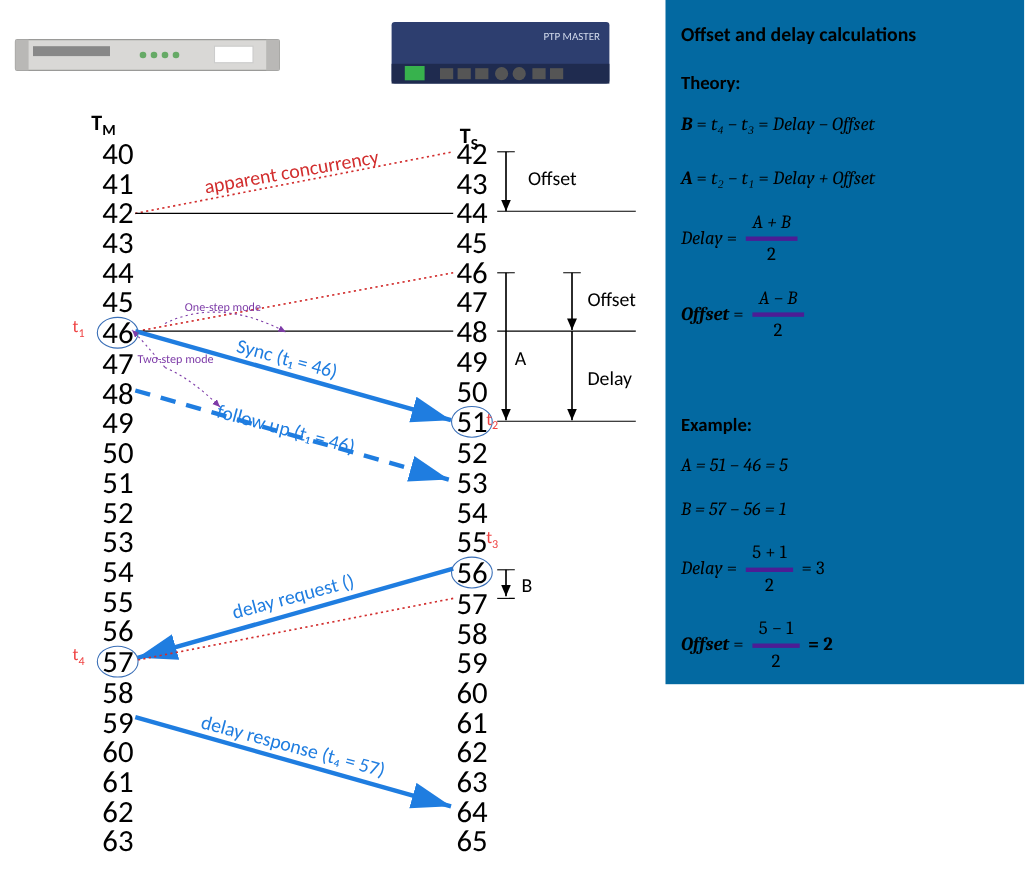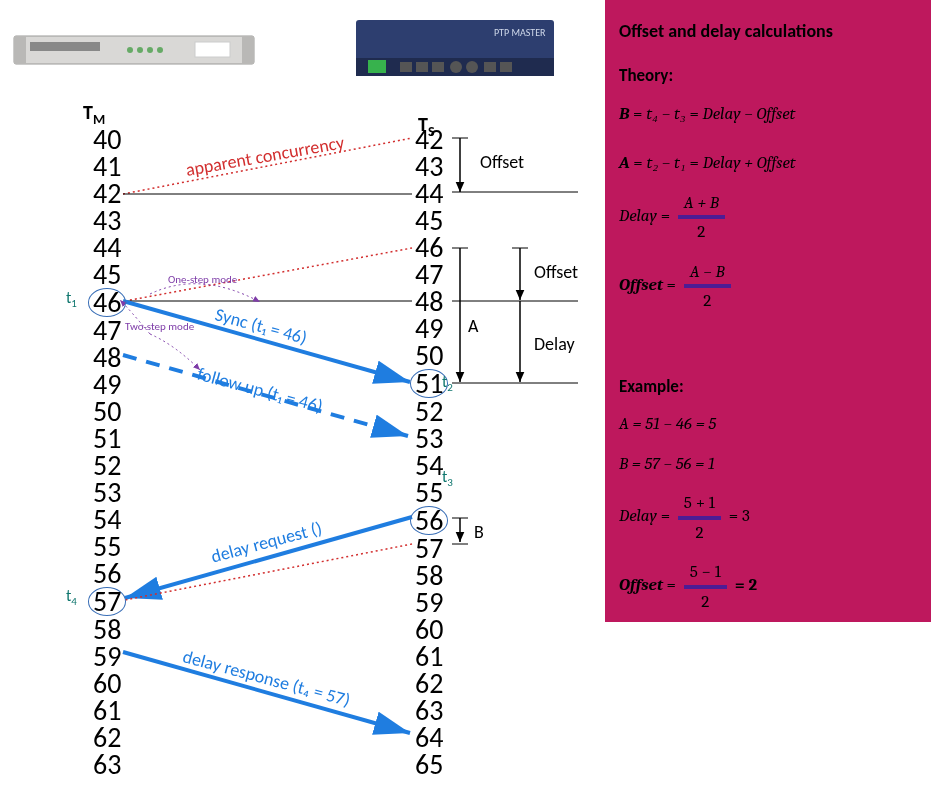--- a/index.html
+++ b/index.html
@@ -40,42 +40,42 @@
   .ts-col { left: 415px; }
   .time-col .tval { display: block; position: relative; }
   .tval.circled {
     border: 1.5px solid #3a6fb7;
     border-radius: 50%;
     padding: 0 4px;
     left: -5px;
   }
   .ts-label {
     position: absolute;
-    color: #0f766e;
+    color: #ef4444;
     font-size: 16px;
   }
   .ts-label sub { font-size: 11px; }
   
   svg.overlay {
     position: absolute;
     left: 0; top: 0; width: 605px; height: 790px;
     pointer-events: none;
   }
   .arrow-text {
     fill: #1f7de0;
     font-size: 18px;
     font-weight: 500;
   }
   .small-purple { fill: #7e3ca8; font-size: 11px; }
   .red-text { fill: #d22e2e; font-size: 18px; }
   .black-text { fill: #000; font-size: 18px; }
   
   .calc-panel {
     width: 326px;
-    background: #be185d;
+    background: #0369a1;
     padding: 18px 14px;
     font-size: 17px;
     line-height: 1.5;
   }
   .calc-panel .heading {
     font-weight: 700;
     font-size: 18px;
     margin-bottom: 18px;
   }
   .calc-panel .section-title {
@@ -256,21 +256,21 @@
         <span class="tval">64</span>
         <span class="tval">65</span>
       </div>
 
     <span class="ts-label" style="top:288px; left:66px;">
       <span>t</span><sub>1</sub>
     </span>
     <span class="ts-label" style="top:372px; left:442px;">
       <span>t</span><sub>2</sub>
     </span>
-    <span class="ts-label" style="top:467px; left:442px;">
+    <span class="ts-label" style="top:480px; left:442px;">
       <span>t</span><sub>3</sub>
     </span>
     <span class="ts-label" style="top:586px; left:66px;">
       <span>t</span><sub>4</sub>
     </span>
 
   </div>
 
   <div class="calc-panel">
     <div class="heading">Offset and delay calculations</div>

